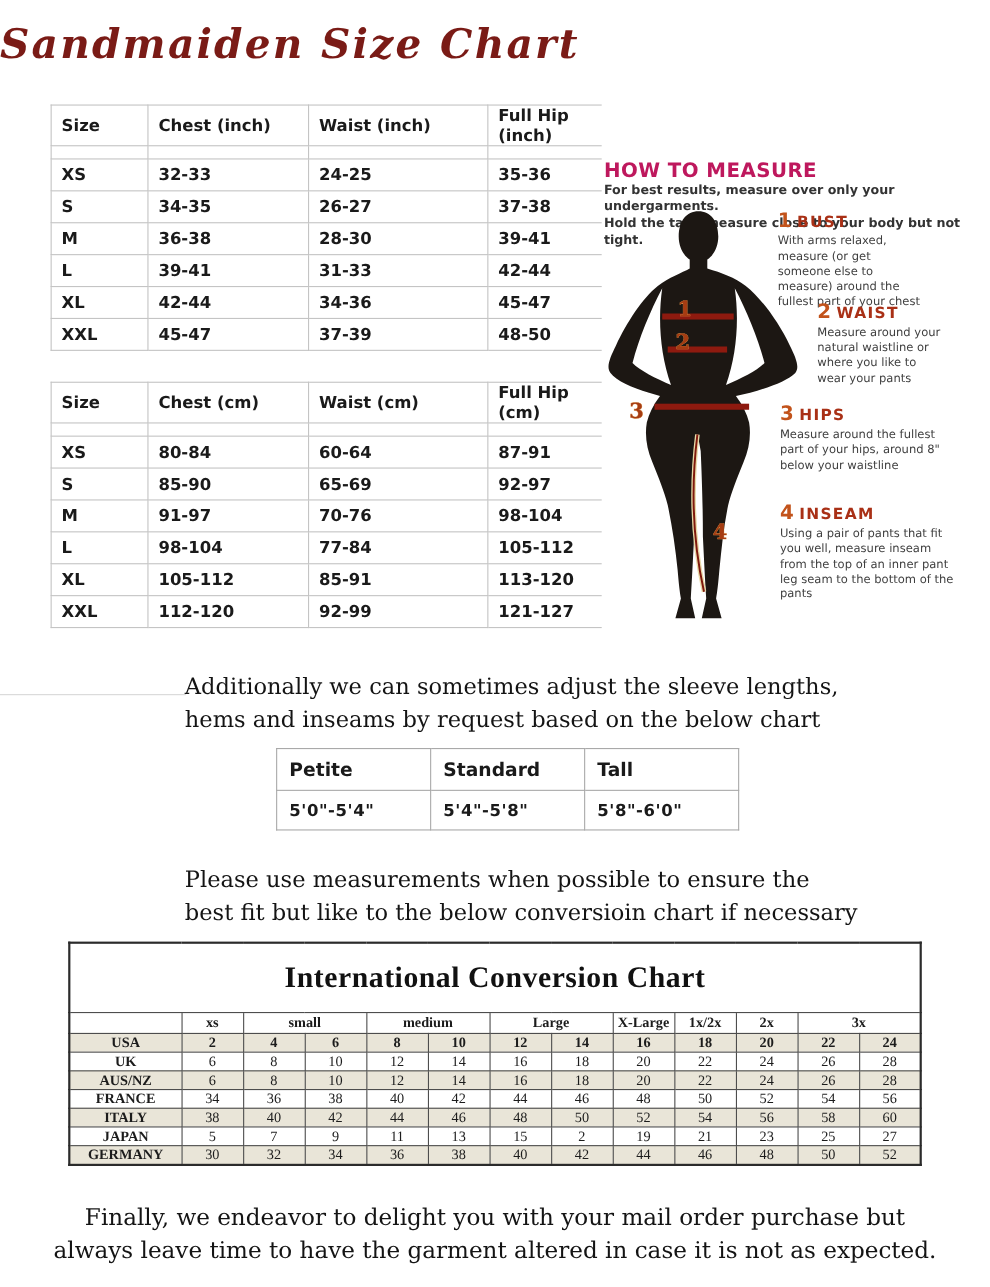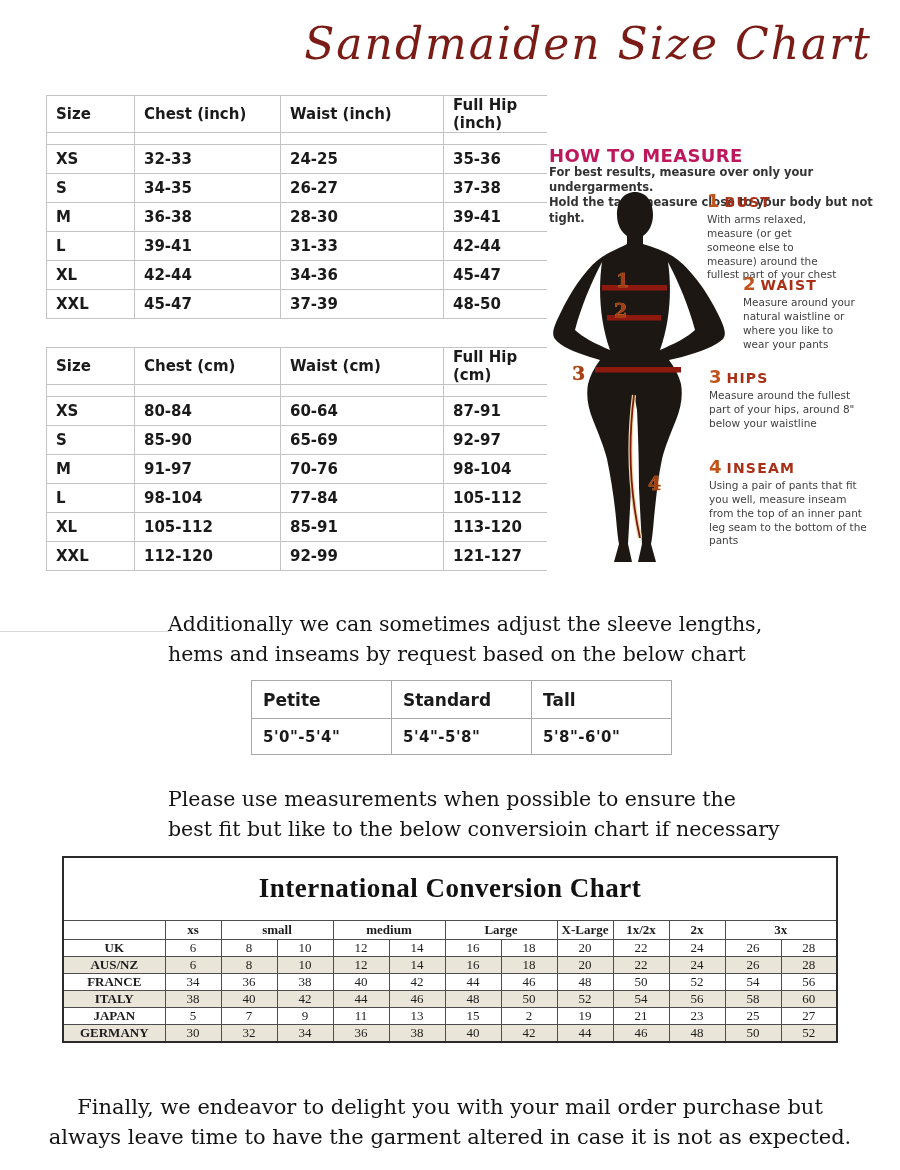--- a/index.html
+++ b/index.html
@@ -4,23 +4,23 @@
 <style>
   * { box-sizing: border-box; margin: 0; padding: 0; }
   html,body { background:#ffffff; }
   body {
     width: 900px; height: 1170px; position: relative; overflow: hidden;
     font-family: "DejaVu Sans", sans-serif; color:#161616;
   }
 
   
   .title {
-    position:absolute; top:18px; left:0; width:872px; text-align:right;
-    font-family:"DejaVu Serif", serif; font-style:italic; font-weight:normal;
-    font-size:44px; letter-spacing:2px; color:#7a1b16;
+    position:absolute; top:18px; left:0; width:872px; text-align:left;
+    font-family:"DejaVu Serif", serif; font-style:italic; font-weight:bold;
+    font-size:37px; letter-spacing:2px; color:#7a1b16;
   }
 
   
   .size-table {
     position:absolute; border-collapse:collapse; table-layout:fixed;
     font-weight:bold; font-size:15px; color:#1a1a1a;
   }
   .size-table td { border:1px solid #c4c4c4; padding:0 0 0 9px; }
   .size-table td:last-child { border-right:0; }
   .size-table tr.hdr td { height:29px; }
@@ -316,20 +316,35 @@
         <td></td>
         <td>xs</td>
         <td colspan="2">small</td>
         <td colspan="2">medium</td>
         <td colspan="2">Large</td>
         <td>X-Large</td>
         <td>1x/2x</td>
         <td>2x</td>
         <td colspan="2">3x</td>
       </tr>
+      <tr class="conv-data alt bold-sizes">
+          <td class="region">USA</td>
+          <td>2</td>
+          <td>4</td>
+          <td>6</td>
+          <td>8</td>
+          <td>10</td>
+          <td>12</td>
+          <td>14</td>
+          <td>16</td>
+          <td>18</td>
+          <td>20</td>
+          <td>22</td>
+          <td>24</td>
+        </tr>
       <tr class="conv-data">
           <td class="region">UK</td>
           <td>6</td>
           <td>8</td>
           <td>10</td>
           <td>12</td>
           <td>14</td>
           <td>16</td>
           <td>18</td>
           <td>20</td>

